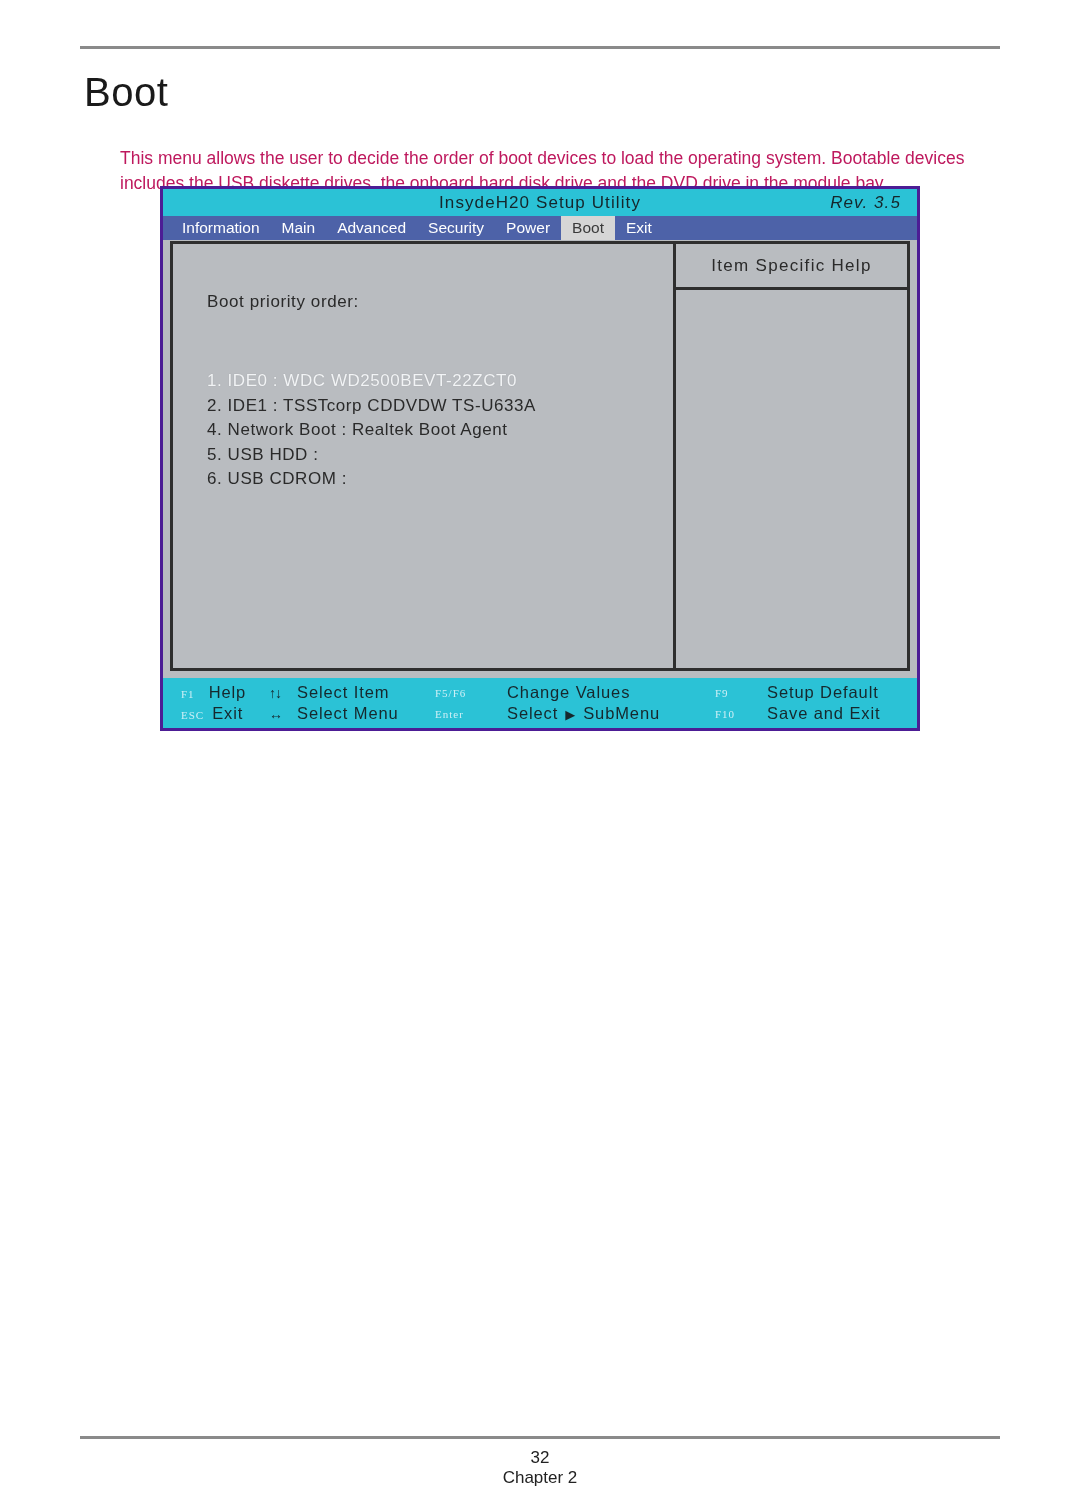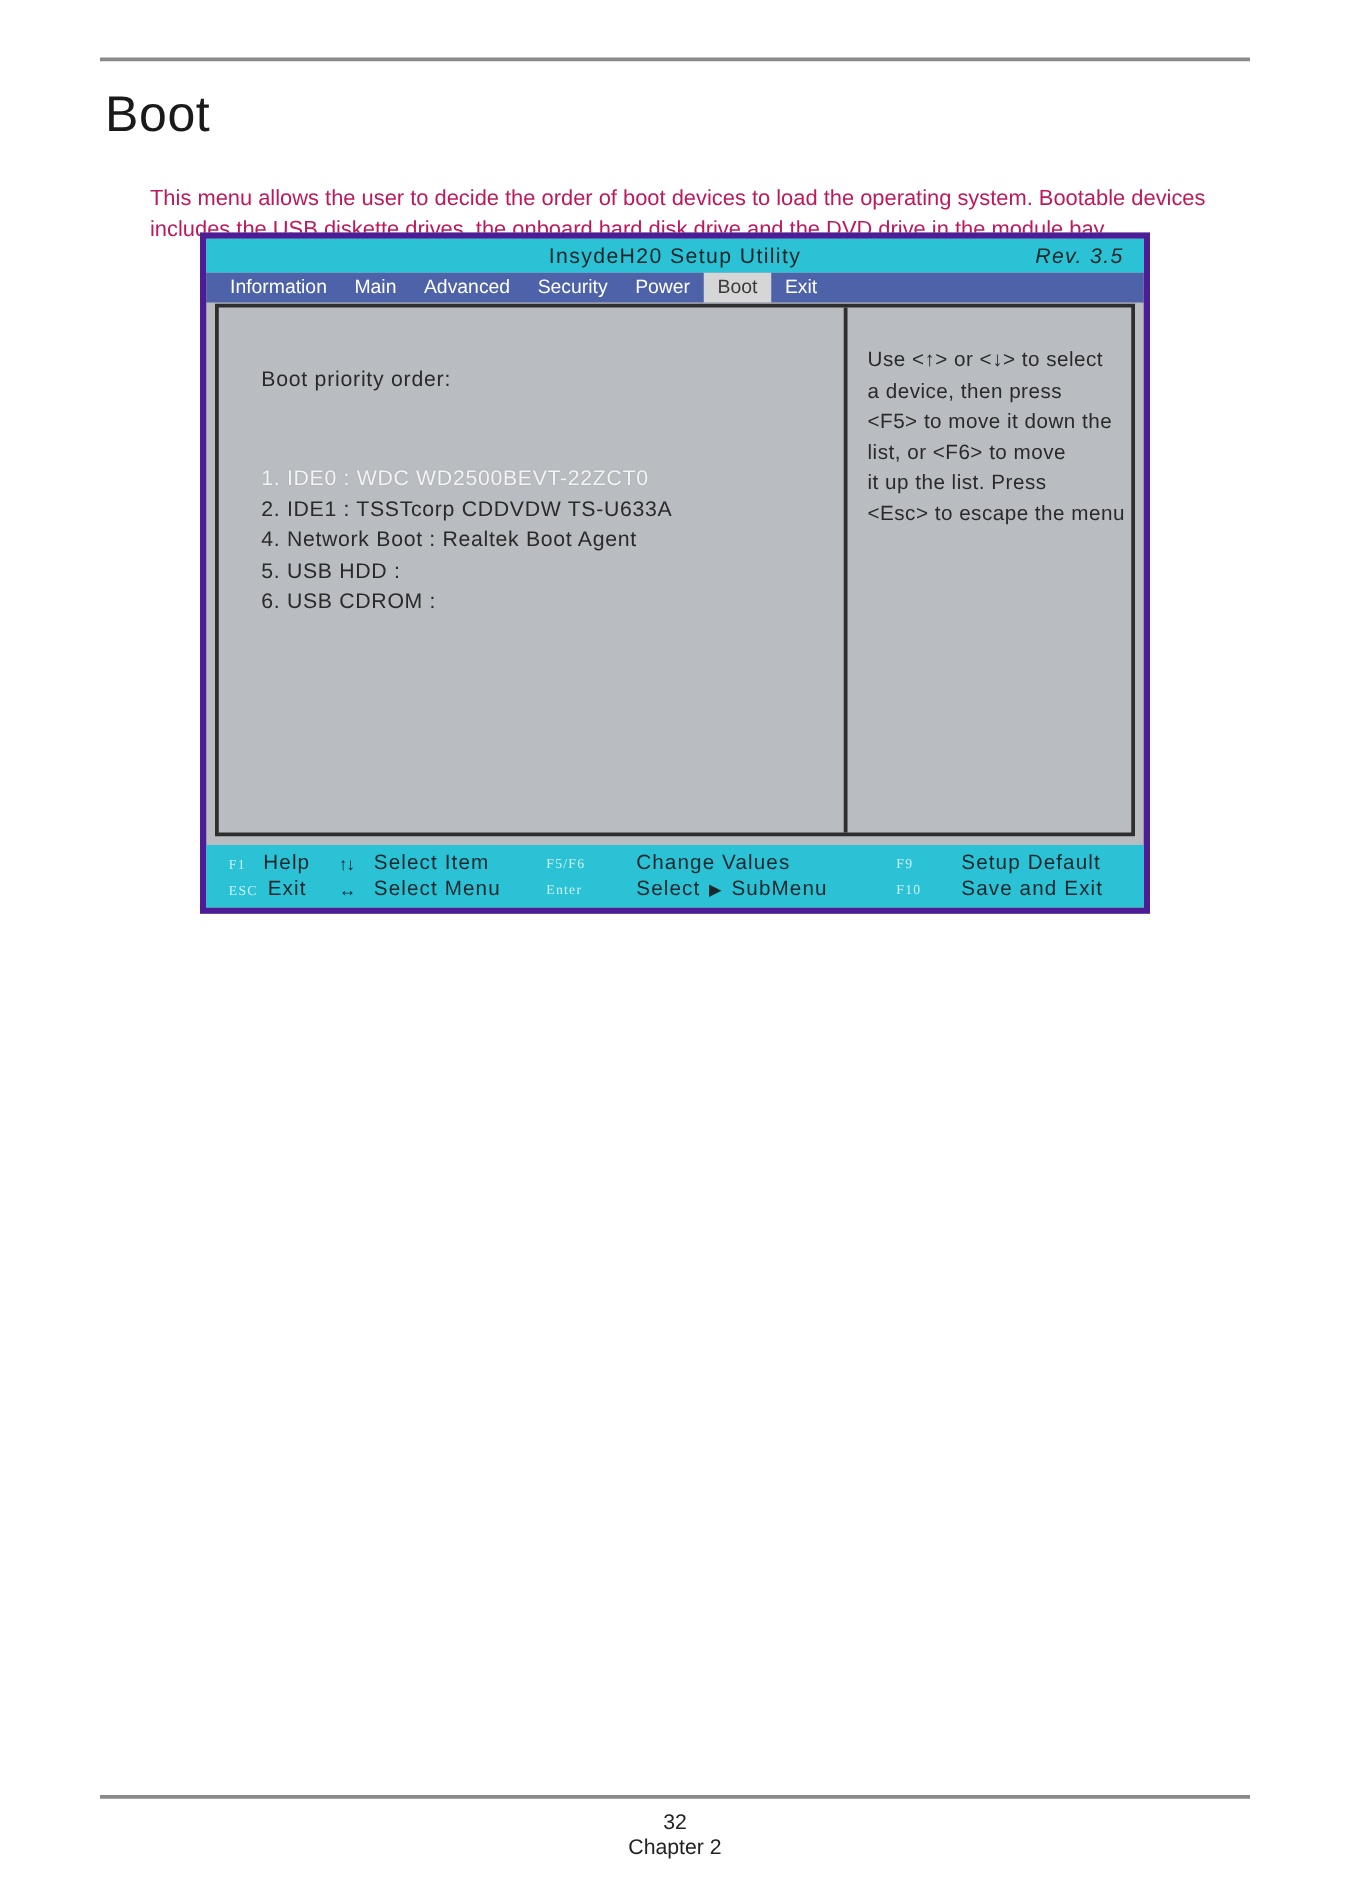--- a/index.html
+++ b/index.html
@@ -68,21 +68,21 @@
   }
 
   
   .bios {
     position: absolute;
     left: 160px;
     top: 186px;
     width: 760px;
     height: 545px;
     background: #b9bcc0;
-    border: 5px solid #4c1d95;
+    border: 3px solid #4c1d95;
     box-sizing: border-box;
     font-family: "Liberation Sans", sans-serif;
   }
 
   .bios-titlebar {
     position: relative;
     height: 27px;
     background: #2bc2d6;
     display: flex;
     align-items: center;
@@ -285,28 +285,21 @@
         <ul class="boot-list">
           <li class="selected">1. IDE0 : WDC WD2500BEVT-22ZCT0</li>
           <li>2. IDE1 : TSSTcorp CDDVDW TS-U633A</li>
           <li>4. Network Boot : Realtek Boot Agent</li>
           <li>5. USB HDD :</li>
           <li>6. USB CDROM :</li>
         </ul>
       </div>
 
       <div class="panel-right">
-        <div class="help-body">
-          <p>Use &lt;↑&gt; or &lt;↓&gt; to select</p>
-          <p>a device, then press</p>
-          <p>&lt;F5&gt; to move it down the</p>
-          <p>list, or &lt;F6&gt; to move</p>
-          <p>it up the list. Press</p>
-          <p>&lt;Esc&gt; to escape the menu</p>
-        </div>
+        <div class="help-title">Item Specific Help</div>
       </div>
 
     </div>
 
     <div class="bios-fnbar">
 
       <div class="fn-row">
         <div class="fn-cell c1">
           <span class="fn-key">F1</span>
           <span class="fn-desc" style="margin-left:14px">Help</span>

